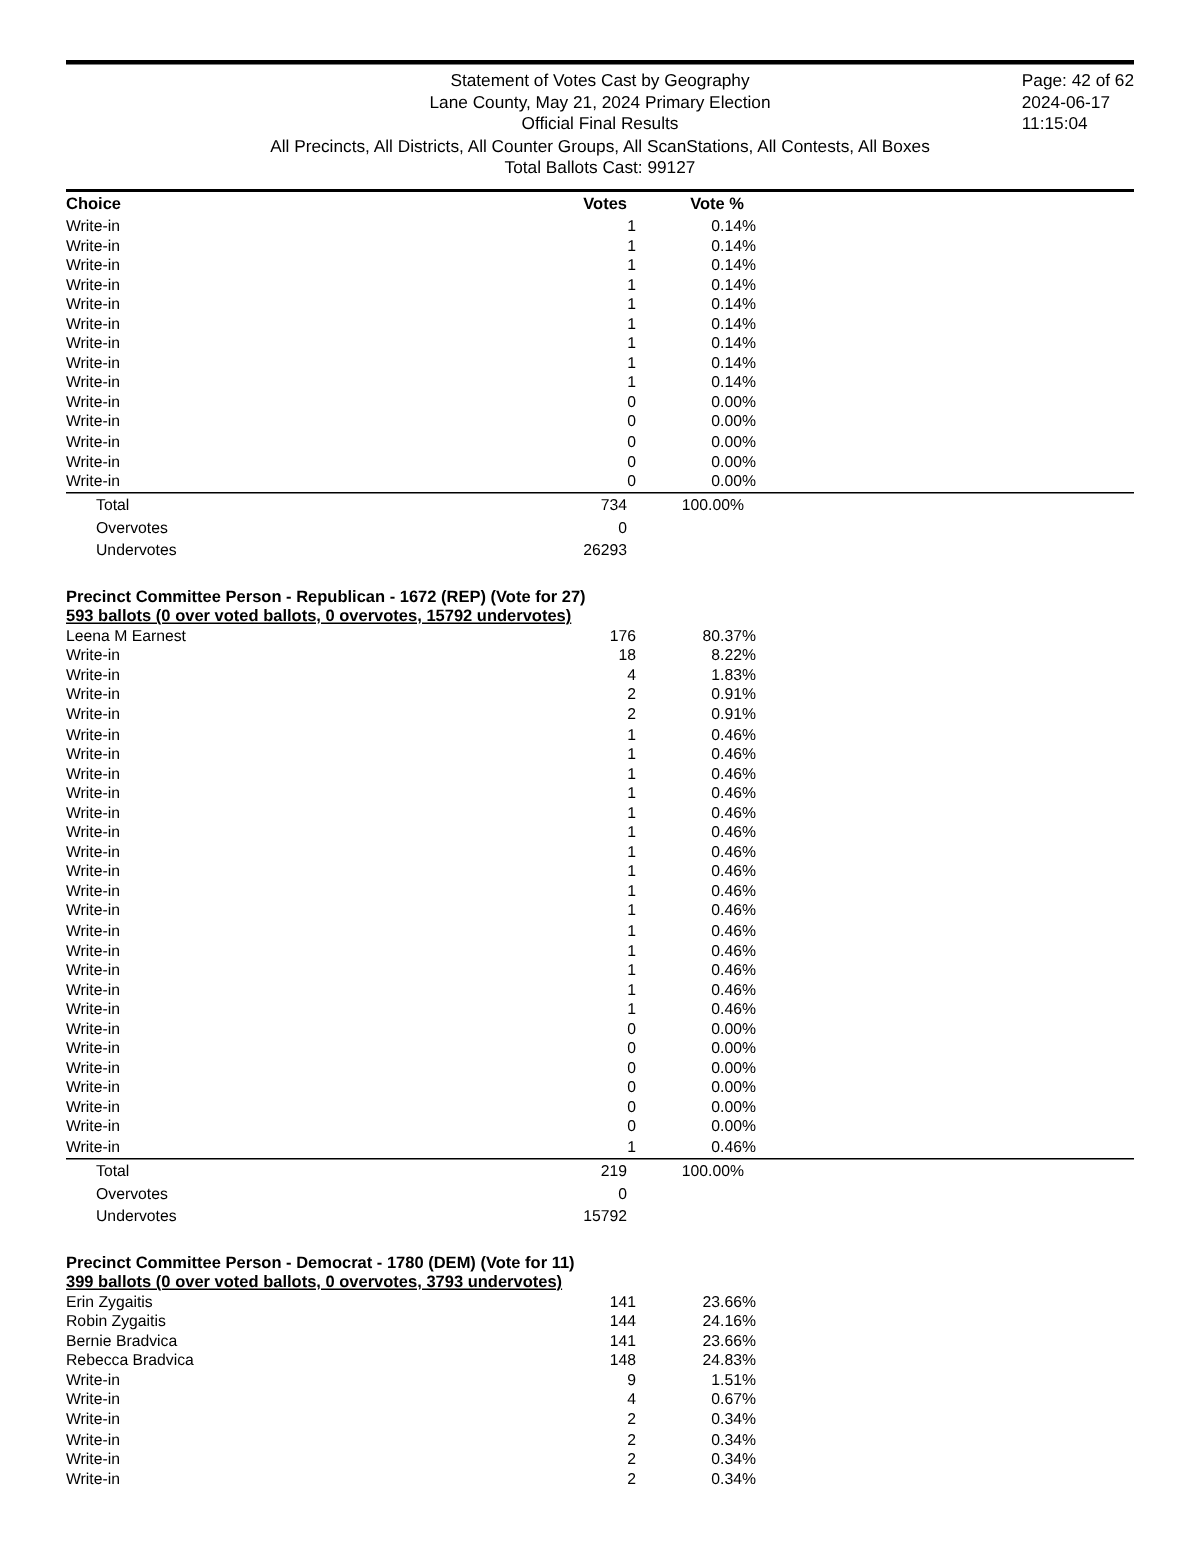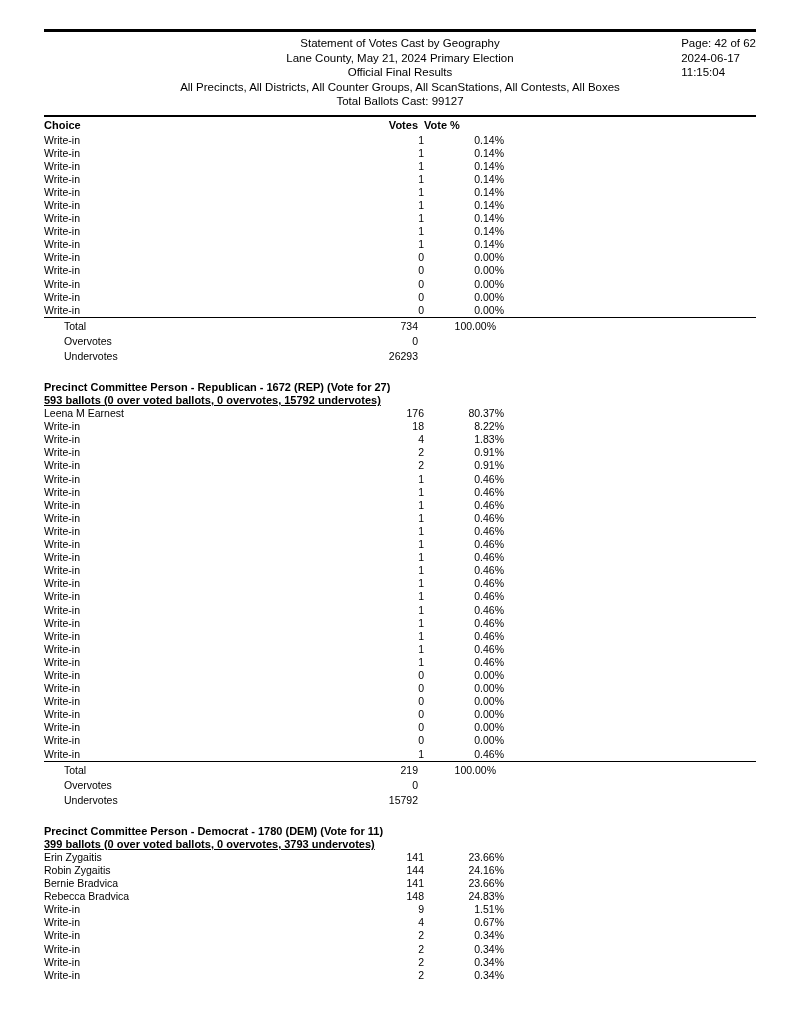--- a/index.html
+++ b/index.html
@@ -11,21 +11,21 @@
     width: 800px;
     height: 1035px;
     font-family: "Liberation Sans", sans-serif;
     color: #000000;
   }
   .page {
     position: relative;
     width: 800px;
     height: 1035px;
     box-sizing: border-box;
-    padding: 29px 44px 0 44px;
+    padding: 40px 44px 0 44px;
   }
   .rule-top {
     border-top: 3px solid #000;
     margin: 0 0 0 0;
   }
   .rule-mid {
     border-top: 2px solid #000;
     margin: 3px 0 0 0;
   }
   .header {
@@ -56,21 +56,21 @@
   .col-rest   { width: auto; }
 
   .thead-row th {
     font-size: 11px;
     font-weight: bold;
     padding: 2px 0 3px 0;
     text-align: center;
   }
   .thead-row th.choice-h { text-align: left; margin-top: 40px; }
   .thead-row th.votes-h  { text-align: right; padding-right: 6px;}
-  .thead-row th.pct-h    { text-align: left; padding-right: 8px;}
+  .thead-row th.pct-h    { text-align: right; padding-right: 8px;}
 
   tr.data td {
     padding: 0 0 0 0;
     line-height: 13.1px;
     font-size: 10.5px;
     white-space: nowrap;
   }
   td.choice { padding-left: 42px; }
   td.votes  { text-align: right; padding-right: 6px; }
   td.pct    { text-align: right; padding-right: 8px; }

